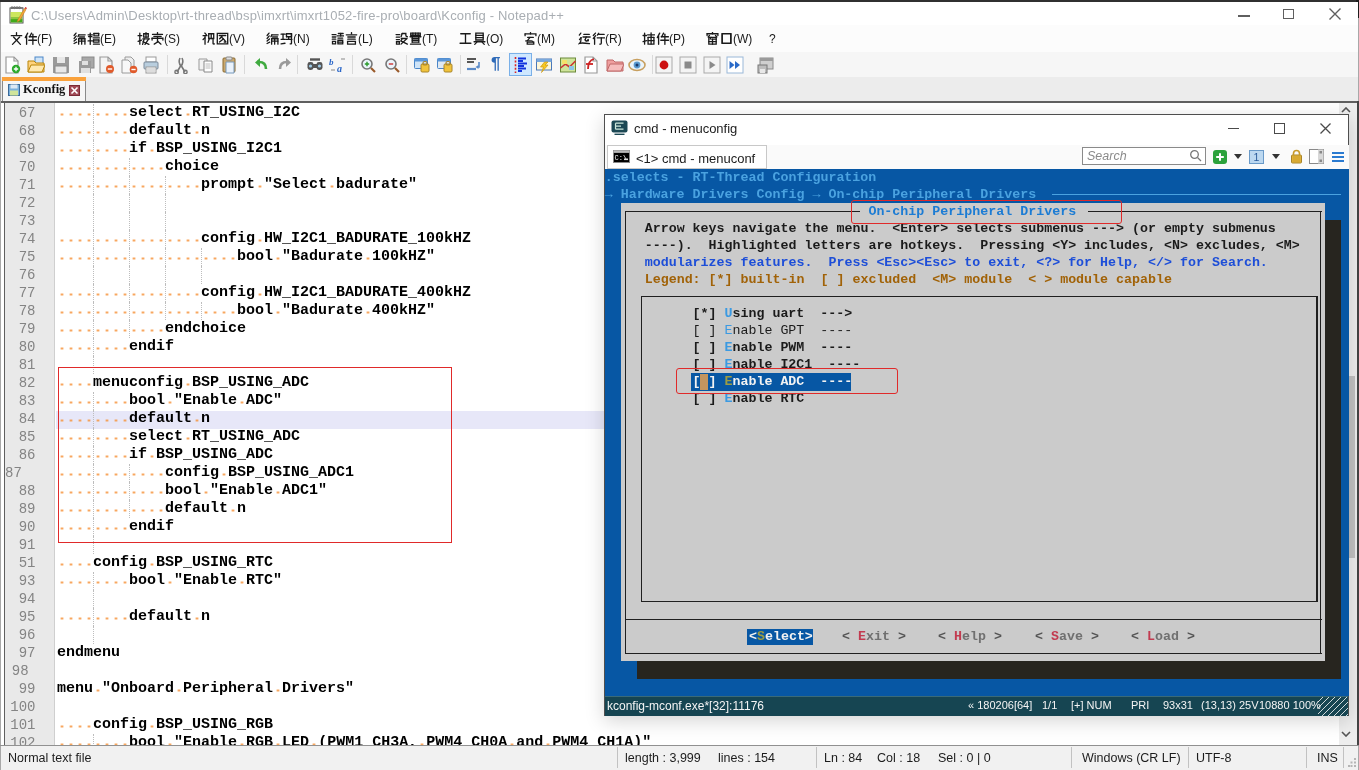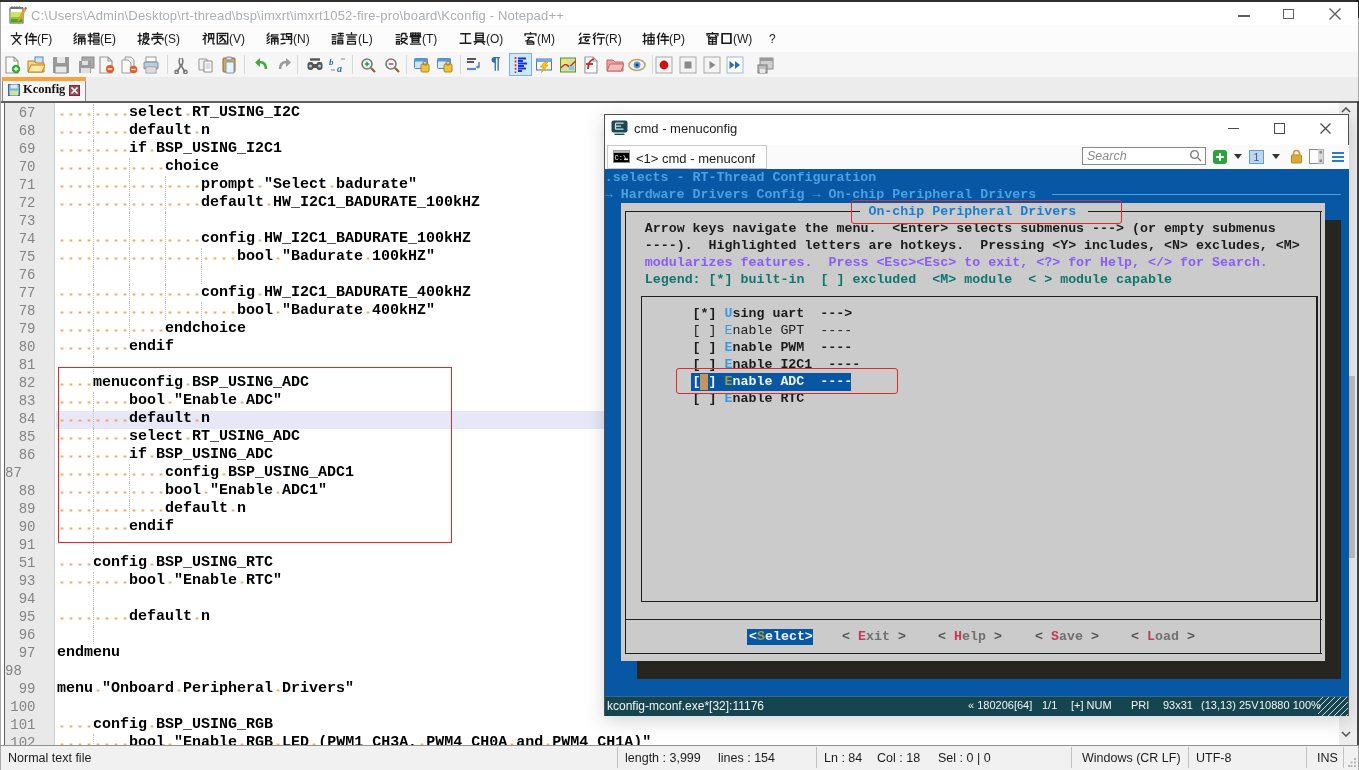--- a/index.html
+++ b/index.html
@@ -468,21 +468,21 @@
     <div class="abs" style="left:5px;top:483px;width:30.5px;text-align:right;font-size:14px;color:#848484;font-family:'Liberation Mono',monospace">88</div>
     <div class="abs" style="left:5px;top:501px;width:30.5px;text-align:right;font-size:14px;color:#848484;font-family:'Liberation Mono',monospace">89</div>
     <div class="abs" style="left:5px;top:519px;width:30.5px;text-align:right;font-size:14px;color:#848484;font-family:'Liberation Mono',monospace">90</div>
     <div class="abs" style="left:5px;top:537px;width:30.5px;text-align:right;font-size:14px;color:#848484;font-family:'Liberation Mono',monospace">91</div>
     <div class="abs" style="left:5px;top:555px;width:30.5px;text-align:right;font-size:14px;color:#848484;font-family:'Liberation Mono',monospace">51</div>
     <div class="abs" style="left:5px;top:573px;width:30.5px;text-align:right;font-size:14px;color:#848484;font-family:'Liberation Mono',monospace">93</div>
     <div class="abs" style="left:5px;top:591px;width:30.5px;text-align:right;font-size:14px;color:#848484;font-family:'Liberation Mono',monospace">94</div>
     <div class="abs" style="left:5px;top:609px;width:30.5px;text-align:right;font-size:14px;color:#848484;font-family:'Liberation Mono',monospace">95</div>
     <div class="abs" style="left:5px;top:627px;width:30.5px;text-align:right;font-size:14px;color:#848484;font-family:'Liberation Mono',monospace">96</div>
     <div class="abs" style="left:5px;top:645px;width:30.5px;text-align:right;font-size:14px;color:#848484;font-family:'Liberation Mono',monospace">97</div>
-    <div class="abs" style="left:5px;top:663px;width:30.5px;text-align:left;font-size:14px;color:#848484;font-family:'Liberation Mono',monospace">98</div>
+    <div class="abs" style="left:5px;top:663px;width:30.5px;text-align:center;font-size:14px;color:#848484;font-family:'Liberation Mono',monospace">98</div>
     <div class="abs" style="left:5px;top:681px;width:30.5px;text-align:right;font-size:14px;color:#848484;font-family:'Liberation Mono',monospace">99</div>
     <div class="abs" style="left:5px;top:699px;width:30.5px;text-align:right;font-size:14px;color:#848484;font-family:'Liberation Mono',monospace">100</div>
     <div class="abs" style="left:5px;top:717px;width:30.5px;text-align:right;font-size:14px;color:#848484;font-family:'Liberation Mono',monospace">101</div>
     <div class="abs" style="left:5px;top:735px;width:30.5px;text-align:right;font-size:14px;color:#848484;font-family:'Liberation Mono',monospace">102</div>
     <div class="guide" style="left:93px;top:104px;height:18px"></div>
     <div class="guide" style="left:93px;top:122px;height:18px"></div>
     <div class="guide" style="left:93px;top:140px;height:18px"></div>
     <div class="guide" style="left:93px;top:158px;height:18px"></div>
     <div class="guide" style="left:129px;top:158px;height:18px"></div>
     <div class="guide" style="left:93px;top:176px;height:18px"></div>
@@ -531,21 +531,20 @@
     <div class="guide" style="left:93px;top:572px;height:18px"></div>
     <div class="guide" style="left:93px;top:590px;height:18px"></div>
     <div class="guide" style="left:93px;top:608px;height:18px"></div>
     <div class="guide" style="left:93px;top:626px;height:18px"></div>
     <div class="guide" style="left:93px;top:734px;height:18px"></div>
     <div class="abs mono" style="left:57px;top:104px;height:18px;line-height:18px;font-size:15px;font-weight:bold;color:#000;white-space:pre"><i class="w">&nbsp;&nbsp;&nbsp;&nbsp;&nbsp;&nbsp;&nbsp;&nbsp;</i>select<i class="w">&nbsp;</i>RT_USING_I2C</div>
     <div class="abs mono" style="left:57px;top:122px;height:18px;line-height:18px;font-size:15px;font-weight:bold;color:#000;white-space:pre"><i class="w">&nbsp;&nbsp;&nbsp;&nbsp;&nbsp;&nbsp;&nbsp;&nbsp;</i>default<i class="w">&nbsp;</i>n</div>
     <div class="abs mono" style="left:57px;top:140px;height:18px;line-height:18px;font-size:15px;font-weight:bold;color:#000;white-space:pre"><i class="w">&nbsp;&nbsp;&nbsp;&nbsp;&nbsp;&nbsp;&nbsp;&nbsp;</i>if<i class="w">&nbsp;</i>BSP_USING_I2C1</div>
     <div class="abs mono" style="left:57px;top:158px;height:18px;line-height:18px;font-size:15px;font-weight:bold;color:#000;white-space:pre"><i class="w">&nbsp;&nbsp;&nbsp;&nbsp;&nbsp;&nbsp;&nbsp;&nbsp;&nbsp;&nbsp;&nbsp;&nbsp;</i>choice</div>
     <div class="abs mono" style="left:57px;top:176px;height:18px;line-height:18px;font-size:15px;font-weight:bold;color:#000;white-space:pre"><i class="w">&nbsp;&nbsp;&nbsp;&nbsp;&nbsp;&nbsp;&nbsp;&nbsp;&nbsp;&nbsp;&nbsp;&nbsp;&nbsp;&nbsp;&nbsp;&nbsp;</i>prompt<i class="w">&nbsp;</i>"Select<i class="w">&nbsp;</i>badurate"</div>
-    <div class="abs mono" style="left:57px;top:194px;height:18px;line-height:18px;font-size:15px;font-weight:bold;color:#000;white-space:pre"><i class="w">&nbsp;&nbsp;&nbsp;&nbsp;&nbsp;&nbsp;&nbsp;&nbsp;&nbsp;&nbsp;&nbsp;&nbsp;&nbsp;&nbsp;&nbsp;&nbsp;</i>default<i class="w">&nbsp;</i>HW_I2C1_BADURATE_100kHZ</div>
     <div class="abs mono" style="left:57px;top:230px;height:18px;line-height:18px;font-size:15px;font-weight:bold;color:#000;white-space:pre"><i class="w">&nbsp;&nbsp;&nbsp;&nbsp;&nbsp;&nbsp;&nbsp;&nbsp;&nbsp;&nbsp;&nbsp;&nbsp;&nbsp;&nbsp;&nbsp;&nbsp;</i>config<i class="w">&nbsp;</i>HW_I2C1_BADURATE_100kHZ</div>
     <div class="abs mono" style="left:57px;top:248px;height:18px;line-height:18px;font-size:15px;font-weight:bold;color:#000;white-space:pre"><i class="w">&nbsp;&nbsp;&nbsp;&nbsp;&nbsp;&nbsp;&nbsp;&nbsp;&nbsp;&nbsp;&nbsp;&nbsp;&nbsp;&nbsp;&nbsp;&nbsp;&nbsp;&nbsp;&nbsp;&nbsp;</i>bool<i class="w">&nbsp;</i>"Badurate<i class="w">&nbsp;</i>100kHZ"</div>
     <div class="abs mono" style="left:57px;top:284px;height:18px;line-height:18px;font-size:15px;font-weight:bold;color:#000;white-space:pre"><i class="w">&nbsp;&nbsp;&nbsp;&nbsp;&nbsp;&nbsp;&nbsp;&nbsp;&nbsp;&nbsp;&nbsp;&nbsp;&nbsp;&nbsp;&nbsp;&nbsp;</i>config<i class="w">&nbsp;</i>HW_I2C1_BADURATE_400kHZ</div>
     <div class="abs mono" style="left:57px;top:302px;height:18px;line-height:18px;font-size:15px;font-weight:bold;color:#000;white-space:pre"><i class="w">&nbsp;&nbsp;&nbsp;&nbsp;&nbsp;&nbsp;&nbsp;&nbsp;&nbsp;&nbsp;&nbsp;&nbsp;&nbsp;&nbsp;&nbsp;&nbsp;&nbsp;&nbsp;&nbsp;&nbsp;</i>bool<i class="w">&nbsp;</i>"Badurate<i class="w">&nbsp;</i>400kHZ"</div>
     <div class="abs mono" style="left:57px;top:320px;height:18px;line-height:18px;font-size:15px;font-weight:bold;color:#000;white-space:pre"><i class="w">&nbsp;&nbsp;&nbsp;&nbsp;&nbsp;&nbsp;&nbsp;&nbsp;&nbsp;&nbsp;&nbsp;&nbsp;</i>endchoice</div>
     <div class="abs mono" style="left:57px;top:338px;height:18px;line-height:18px;font-size:15px;font-weight:bold;color:#000;white-space:pre"><i class="w">&nbsp;&nbsp;&nbsp;&nbsp;&nbsp;&nbsp;&nbsp;&nbsp;</i>endif</div>
     <div class="abs mono" style="left:57px;top:374px;height:18px;line-height:18px;font-size:15px;font-weight:bold;color:#000;white-space:pre"><i class="w">&nbsp;&nbsp;&nbsp;&nbsp;</i>menuconfig<i class="w">&nbsp;</i>BSP_USING_ADC</div>
     <div class="abs mono" style="left:57px;top:392px;height:18px;line-height:18px;font-size:15px;font-weight:bold;color:#000;white-space:pre"><i class="w">&nbsp;&nbsp;&nbsp;&nbsp;&nbsp;&nbsp;&nbsp;&nbsp;</i>bool<i class="w">&nbsp;</i>"Enable<i class="w">&nbsp;</i>ADC"</div>
     <div class="abs mono" style="left:57px;top:410px;height:18px;line-height:18px;font-size:15px;font-weight:bold;color:#000;white-space:pre"><i class="w">&nbsp;&nbsp;&nbsp;&nbsp;&nbsp;&nbsp;&nbsp;&nbsp;</i>default<i class="w">&nbsp;</i>n</div>
     <div class="abs mono" style="left:57px;top:428px;height:18px;line-height:18px;font-size:15px;font-weight:bold;color:#000;white-space:pre"><i class="w">&nbsp;&nbsp;&nbsp;&nbsp;&nbsp;&nbsp;&nbsp;&nbsp;</i>select<i class="w">&nbsp;</i>RT_USING_ADC</div>
@@ -652,22 +651,22 @@
     <div class="abs" style="left:636.5px;top:661px;width:704.5px;height:17.5px;background:#27251f;z-index:1"></div>
     <div class="abs" style="left:624.5px;top:210.5px;width:697px;height:1.3px;background:#1f1f1f;z-index:2"></div>
     <div class="abs" style="left:624.5px;top:652.5px;width:697px;height:1.3px;background:#1f1f1f;z-index:2"></div>
     <div class="abs" style="left:624.5px;top:210.5px;width:1.3px;height:443px;background:#1f1f1f;z-index:2"></div>
     <div class="abs" style="left:1320.2px;top:210.5px;width:1.3px;height:443px;background:#1f1f1f;z-index:2"></div>
     <div class="abs" style="left:624.5px;top:618.8px;width:697px;height:1.2px;background:#1f1f1f;z-index:2"></div>
     <div class="abs" style="left:860px;top:203px;width:228px;height:16px;background:#cbcbcb;z-index:2"></div>
     <div class="abs mono" style="left:868.4px;top:203.0px;height:17px;line-height:17px;font-size:13.3px;letter-spacing:0.010px;color:#1c7cd4;white-space:pre;z-index:3;font-weight:bold;">On-chip Peripheral Drivers</div>
     <div class="abs mono" style="left:644.7px;top:220.0px;height:17px;line-height:17px;font-size:13.3px;letter-spacing:0.010px;color:#1b1b1b;white-space:pre;z-index:3;font-weight:bold;">Arrow keys navigate the menu.  &lt;Enter&gt; selects submenus ---&gt; (or empty submenus</div>
     <div class="abs mono" style="left:644.7px;top:237.0px;height:17px;line-height:17px;font-size:13.3px;letter-spacing:0.010px;color:#1b1b1b;white-space:pre;z-index:3;font-weight:bold;">----).  Highlighted letters are hotkeys.  Pressing &lt;Y&gt; includes, &lt;N&gt; excludes, &lt;M&gt;</div>
-    <div class="abs mono" style="left:644.7px;top:254.0px;height:17px;line-height:17px;font-size:13.3px;letter-spacing:0.010px;color:#8b5cf6;white-space:pre;z-index:3;font-weight:bold;">modularizes features.  Press &lt;Esc&gt;&lt;Esc&gt; to exit, &lt;?&gt; for Help, &lt;/&gt; for Search.</div>
-    <div class="abs mono" style="left:644.7px;top:271.0px;height:17px;line-height:17px;font-size:13.3px;letter-spacing:0.010px;color:#0f766e;white-space:pre;z-index:3;font-weight:bold;">Legend: [*] built-in  [ ] excluded  &lt;M&gt; module  &lt; &gt; module capable</div>
+    <div class="abs mono" style="left:644.7px;top:254.0px;height:17px;line-height:17px;font-size:13.3px;letter-spacing:0.010px;color:#1d4ed8;white-space:pre;z-index:3;font-weight:bold;">modularizes features.  Press &lt;Esc&gt;&lt;Esc&gt; to exit, &lt;?&gt; for Help, &lt;/&gt; for Search.</div>
+    <div class="abs mono" style="left:644.7px;top:271.0px;height:17px;line-height:17px;font-size:13.3px;letter-spacing:0.010px;color:#a16207;white-space:pre;z-index:3;font-weight:bold;">Legend: [*] built-in  [ ] excluded  &lt;M&gt; module  &lt; &gt; module capable</div>
     <div class="abs" style="left:640.5px;top:295.7px;width:677px;height:1.3px;background:#1f1f1f;z-index:2"></div>
     <div class="abs" style="left:640.5px;top:601px;width:677px;height:1.3px;background:#1f1f1f;z-index:2"></div>
     <div class="abs" style="left:640.5px;top:295.7px;width:1.3px;height:306px;background:#1f1f1f;z-index:2"></div>
     <div class="abs" style="left:1316.4px;top:295.7px;width:1.3px;height:306px;background:#1f1f1f;z-index:2"></div>
     <div class="abs mono" style="left:692.6px;top:305.0px;height:17px;line-height:17px;font-size:13.3px;font-weight:bold;white-space:pre;z-index:3"><span style="color:#1b1b1b">[*]</span>&nbsp;<span style="color:#3b9ae2">U</span><span style="color:#1b1b1b">sing uart</span><span style="color:#1b1b1b">  ---&gt;</span></div>
     <div class="abs mono" style="left:692.6px;top:322.0px;height:17px;line-height:17px;font-size:13.3px;font-weight:normal;white-space:pre;z-index:3"><span style="color:#1b1b1b">[ ]</span>&nbsp;<span style="color:#3b9ae2">E</span><span style="color:#1b1b1b">nable GPT</span><span style="color:#1b1b1b">  ----</span></div>
     <div class="abs mono" style="left:692.6px;top:339.0px;height:17px;line-height:17px;font-size:13.3px;font-weight:bold;white-space:pre;z-index:3"><span style="color:#1b1b1b">[ ]</span>&nbsp;<span style="color:#3b9ae2">E</span><span style="color:#1b1b1b">nable PWM</span><span style="color:#1b1b1b">  ----</span></div>
     <div class="abs mono" style="left:692.6px;top:356.0px;height:17px;line-height:17px;font-size:13.3px;font-weight:bold;white-space:pre;z-index:3"><span style="color:#1b1b1b">[ ]</span>&nbsp;<span style="color:#3b9ae2">E</span><span style="color:#1b1b1b">nable I2C1</span><span style="color:#1b1b1b">  ----</span></div>
     <div class="abs" style="left:691px;top:373.2px;width:160px;height:17.5px;background:#0757a4;z-index:2"></div>
     <div class="abs" style="left:699.5px;top:373.8px;width:8.5px;height:16px;background:#c3955f;z-index:3"></div>

